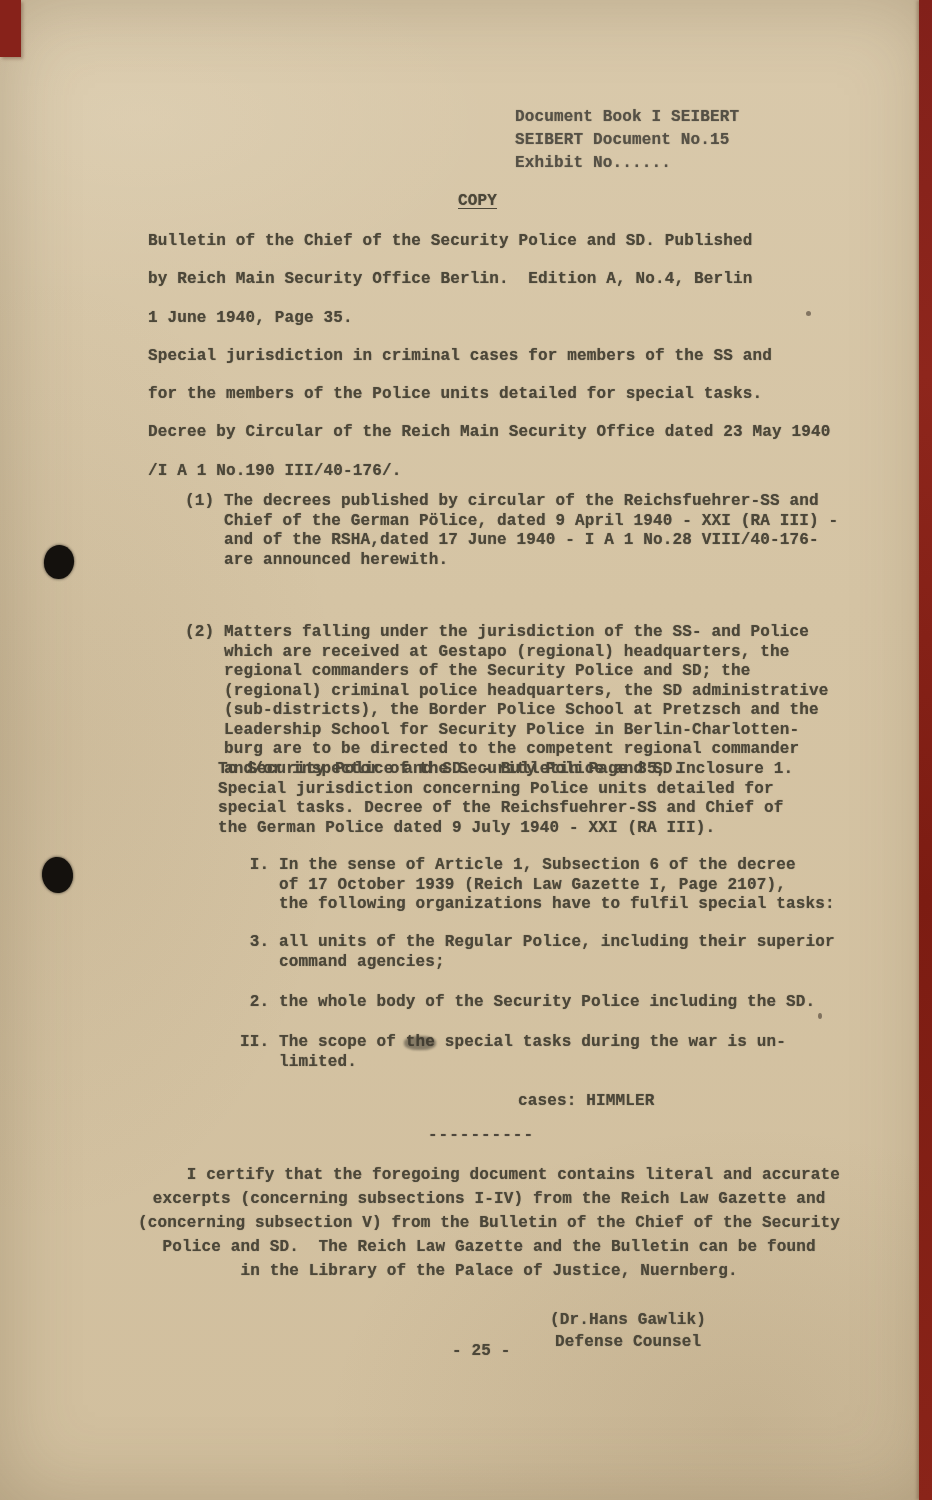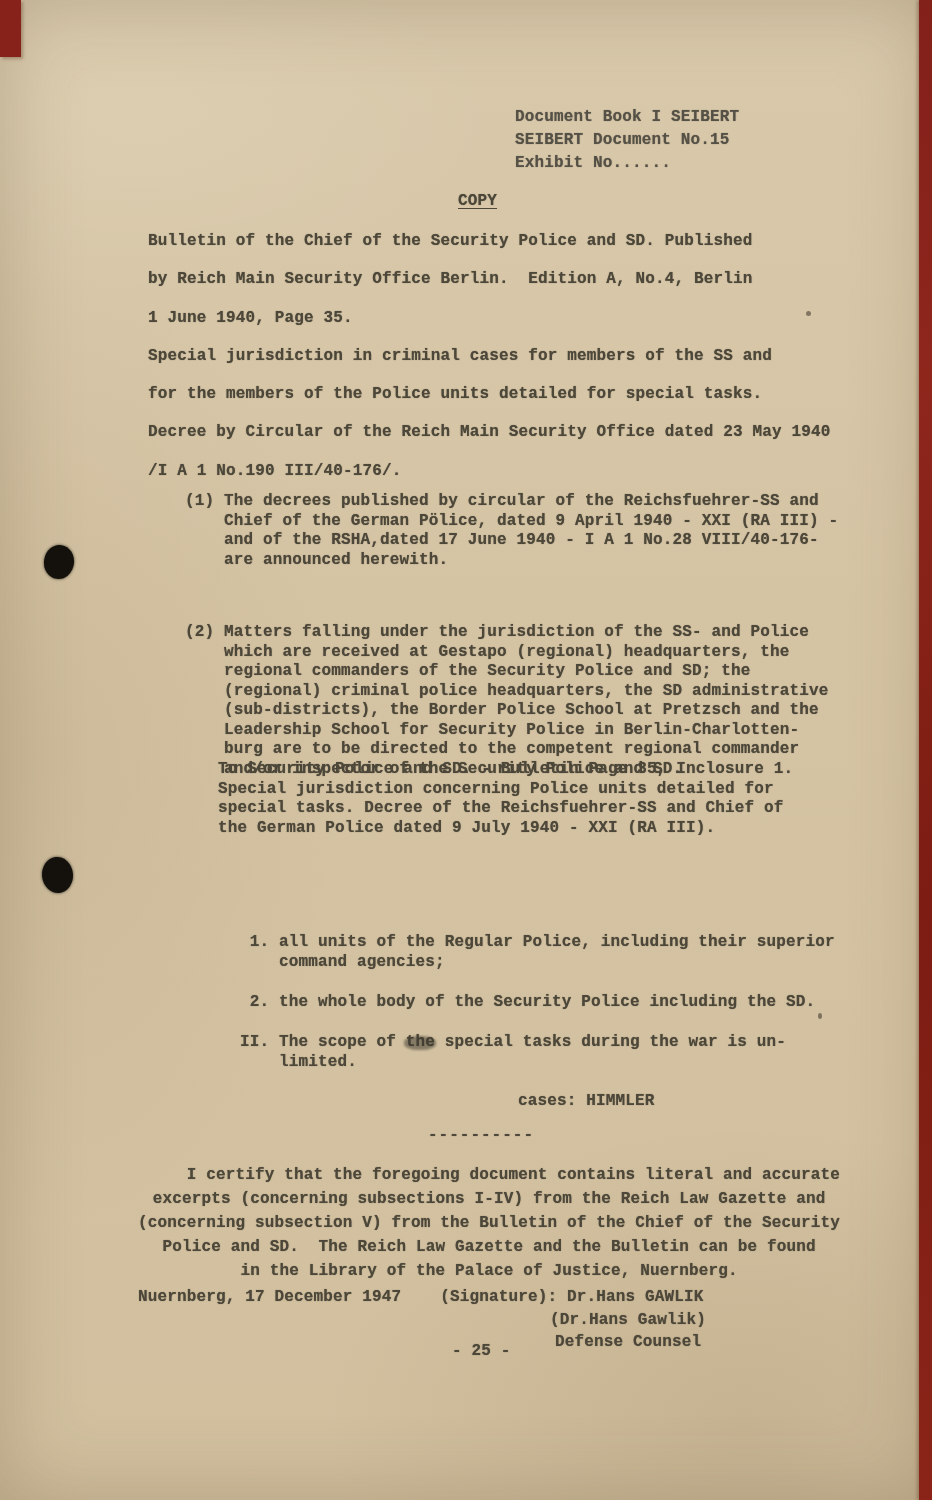--- a/index.html
+++ b/index.html
@@ -98,40 +98,42 @@
     (sub-districts), the Border Police School at Pretzsch and the
     Leadership School for Security Police in Berlin-Charlotten-
     burg are to be directed to the competent regional commander
     and/or inspector of the Security Police and SD.</div>
 
   <div class="block toblock">To Security Police and SD. - Bulletin Page 35, Inclosure 1.
 Special jurisdiction concerning Police units detailed for
 special tasks. Decree of the Reichsfuehrer-SS and Chief of
 the German Police dated 9 July 1940 - XXI (RA III).</div>
 
+  <div class="block subi"> I. In the sense of Article 1, Subsection 6 of the decree
+    of 17 October 1939 (Reich Law Gazette I, Page 2107),
+    the following organizations have to fulfil special tasks:</div>
 
-  <div class="block sub1"> 1. all units of the Regular Police, including their superior
+  <div class="block sub1"> 3. all units of the Regular Police, including their superior
     command agencies;</div>
 
   <div class="block sub2"> 2. the whole body of the Security Police including the SD.</div>
 
   <div class="block subii">II. The scope of the special tasks during the war is un-
     limited.</div>
   <div class="smudge"></div>
 
   <div class="block signed">cases: HIMMLER</div>
 
   <div class="block separator">----------</div>
 
   <div class="block cert">     I certify that the foregoing document contains literal and accurate
 excerpts (concerning subsections I-IV) from the Reich Law Gazette and
 (concerning subsection V) from the Bulletin of the Chief of the Security
 Police and SD.  The Reich Law Gazette and the Bulletin can be found
 in the Library of the Palace of Justice, Nuernberg.</div>
 
-  <div class="block sigline">Nuernberg, 17 December 1947    (Signature): Dr.Hans GAWLIK</div>
 
   <div class="block sigsub">(Dr.Hans Gawlik)
 Defense Counsel</div>
 
   <div class="block pagenum">- 25 -</div>
 
 </div>
 
 </body></html>

